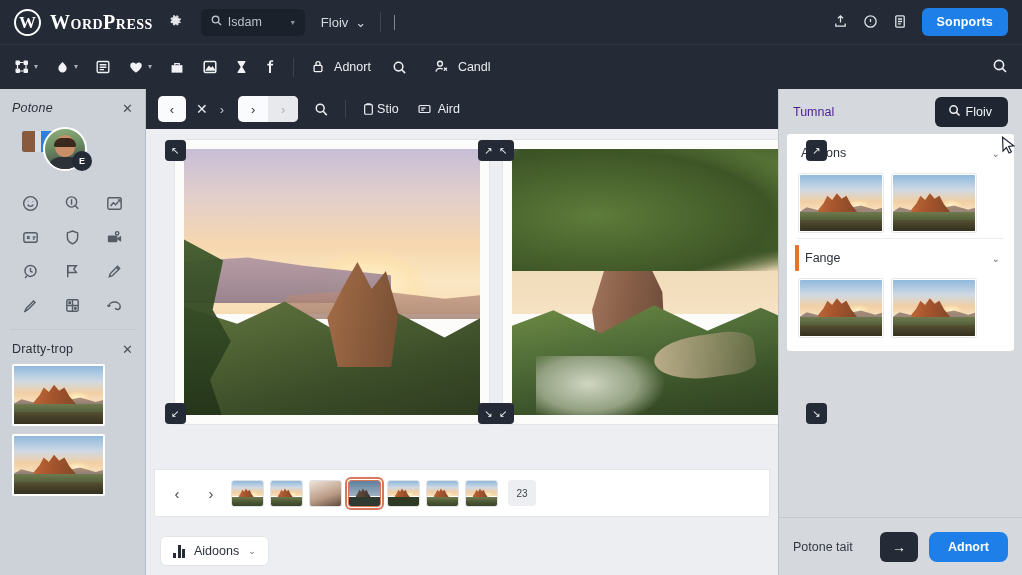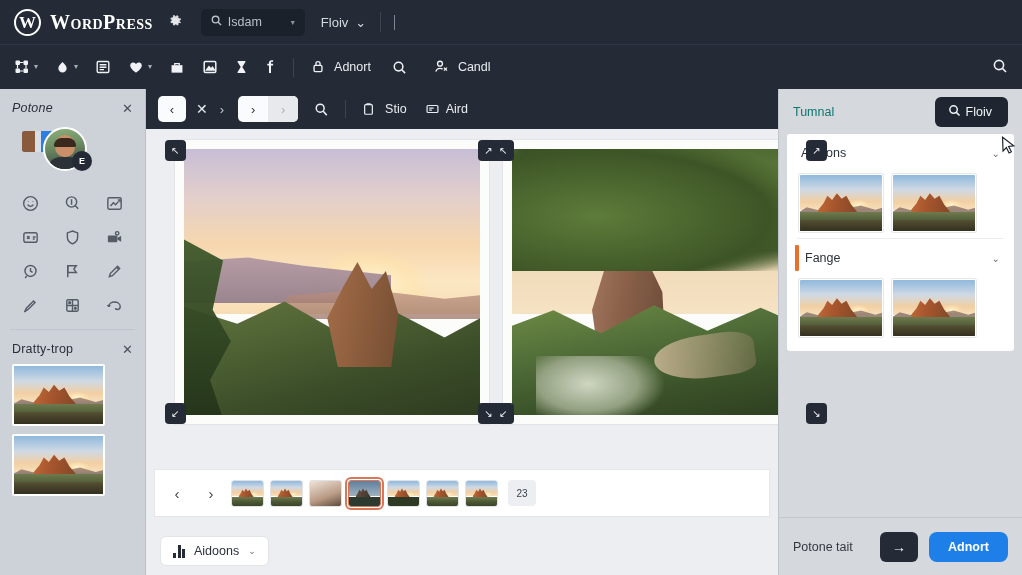--- a/index.html
+++ b/index.html
@@ -194,21 +194,21 @@
   .bars { display: flex; align-items: flex-end; gap: 1.5px; height: 13px; }
   .bars i { width: 3px; background: #252b36; display: block; }
   .bars i:nth-child(1) { height: 5px; }
   .bars i:nth-child(2) { height: 13px; }
   .bars i:nth-child(3) { height: 9px; }
 
   
   .rightpanel { position: absolute; left: 778px; top: 89px; width: 244px;
     height: 486px; background: #d5d9de; border-left: 1px solid #c0c5cc; }
   .rp-tabs { height: 45px; display: flex; align-items: center; padding: 0 14px; gap: 12px; }
-  .rp-tab { font-size: 12.5px; color: #0f766e; cursor: pointer; }
+  .rp-tab { font-size: 12.5px; color: #4c1d95; cursor: pointer; }
   .rp-searchbtn { margin-left: auto; position: relative; height: 30px;
     background: #1f2632; border-radius: 6px; display: flex; align-items: center;
     gap: 5px; padding: 0 16px 0 13px; color: #f2f4f7; font-size: 12.5px; cursor: pointer; }
   .cursor { position: absolute; right: 7px; bottom: -9px; width: 0; height: 0; }
   .cursor svg { position: absolute; width: 15px; height: 19px; }
   .rp-card { margin: 0 8px; background: #fff; border-radius: 3px; padding: 0 0 8px; }
   .rp-sec { display: flex; align-items: center; height: 38px; padding: 0 14px;
     font-size: 12.5px; color: #2b313a; position: relative; cursor: pointer; }
   .rp-sec .cv { margin-left: auto; color: #6d737d; font-size: 10px; }
   .rp-sec.accent { padding-left: 18px; }
@@ -252,20 +252,41 @@
       </span>
       <span>Isdam</span>
       <span class="cv">▾</span>
     </div>
     <div class="tb-select">
       <span>Floiv</span>
       <span>⌄</span>
     </div>
     <div class="tb-sep"></div>
     <div class="tb-bar"></div>
+    <div class="topbar-right">
+      <span class="ic">
+        <svg width="15" height="15" viewBox="0 0 16 16" fill="none" stroke="#dfe3e9" stroke-width="1.4">
+            <path d="M3 10v3h10v-3"></path>
+            <path d="M8 2v7M5.3 4.6L8 2l2.7 2.6"></path>
+          </svg>
+      </span>
+      <span class="ic">
+        <svg width="15" height="15" viewBox="0 0 16 16" fill="none" stroke="#dfe3e9" stroke-width="1.4">
+            <circle cx="8" cy="8" r="6"></circle>
+            <path d="M8 5.2v3.3M8 10.6v.3"></path>
+          </svg>
+      </span>
+      <span class="ic">
+        <svg width="14" height="15" viewBox="0 0 14 16" fill="none" stroke="#dfe3e9" stroke-width="1.4">
+            <rect x="2.5" y="2" width="9" height="12" rx="1"></rect>
+            <path d="M4.8 5.3h4.4M4.8 8h4.4M4.8 10.6h3"></path>
+          </svg>
+      </span>
+      <button class="btn-primary">Sonports</button>
+    </div>
   </div>
 
   <div class="toolbar2">
     <div class="t2item">
       <svg width="16" height="16" viewBox="0 0 16 16" fill="#f0f2f5">
           <rect x="1.5" y="1.5" width="4.5" height="4.5" rx="1"></rect>
           <rect x="9.5" y="1.5" width="4.5" height="4.5" rx="1"></rect>
           <rect x="1.5" y="9.5" width="4.5" height="4.5" rx="1"></rect>
           <rect x="9.5" y="9.5" width="4.5" height="4.5" rx="1"></rect>
           <path d="M6 3.5h3.5M6 12h3.5M3.5 6v3.5M12 6v3.5" stroke="#f0f2f5" stroke-width="1.2"></path>
@@ -596,21 +617,21 @@
       <div style="width:30px;height:26px;display:flex;align-items:center;justify-content:center;color:#2d323b;font-size:13px;cursor:pointer">›</div>
       <div style="width:30px;height:26px;display:flex;align-items:center;justify-content:center;color:#aab1bb;font-size:13px;background:#e7e9ec;cursor:pointer">›</div>
     </div>
     <div style="margin-left:10px;color:#eef0f4;display:flex;align-items:center;cursor:pointer">
       <svg width="15" height="15" viewBox="0 0 16 16" fill="none" stroke="#eef0f4" stroke-width="1.6">
           <circle cx="6.6" cy="6.6" r="4.2"></circle>
           <path d="M9.8 9.8L13.6 14"></path>
         </svg>
     </div>
     <div style="margin-left:10px;width:1px;height:18px;background:#3c4450"></div>
-    <div style="margin-left:10px;display:flex;align-items:flex-start;gap:10px;color:#e9ecf0;font-size:12.5px;cursor:pointer">
+    <div style="margin-left:10px;display:flex;align-items:flex-start;gap:2px;color:#e9ecf0;font-size:12.5px;cursor:pointer">
       <svg width="13" height="14" viewBox="0 0 14 16" fill="none" stroke="#e9ecf0" stroke-width="1.4">
           <rect x="2.6" y="3" width="8.8" height="11" rx="1.2"></rect>
           <path d="M5.2 3V2h3.6v1"></path>
         </svg>
       <span>Stio</span>
     </div>
     <div style="margin-left:12px;display:flex;align-items:center;gap:6px;color:#e9ecf0;font-size:12.5px;cursor:pointer">
       <svg width="15" height="14" viewBox="0 0 16 16" fill="none" stroke="#e9ecf0" stroke-width="1.4">
           <rect x="1.8" y="4" width="12.4" height="8" rx="1.2"></rect>
           <path d="M4.2 7h5M4.2 9.4h3"></path>

